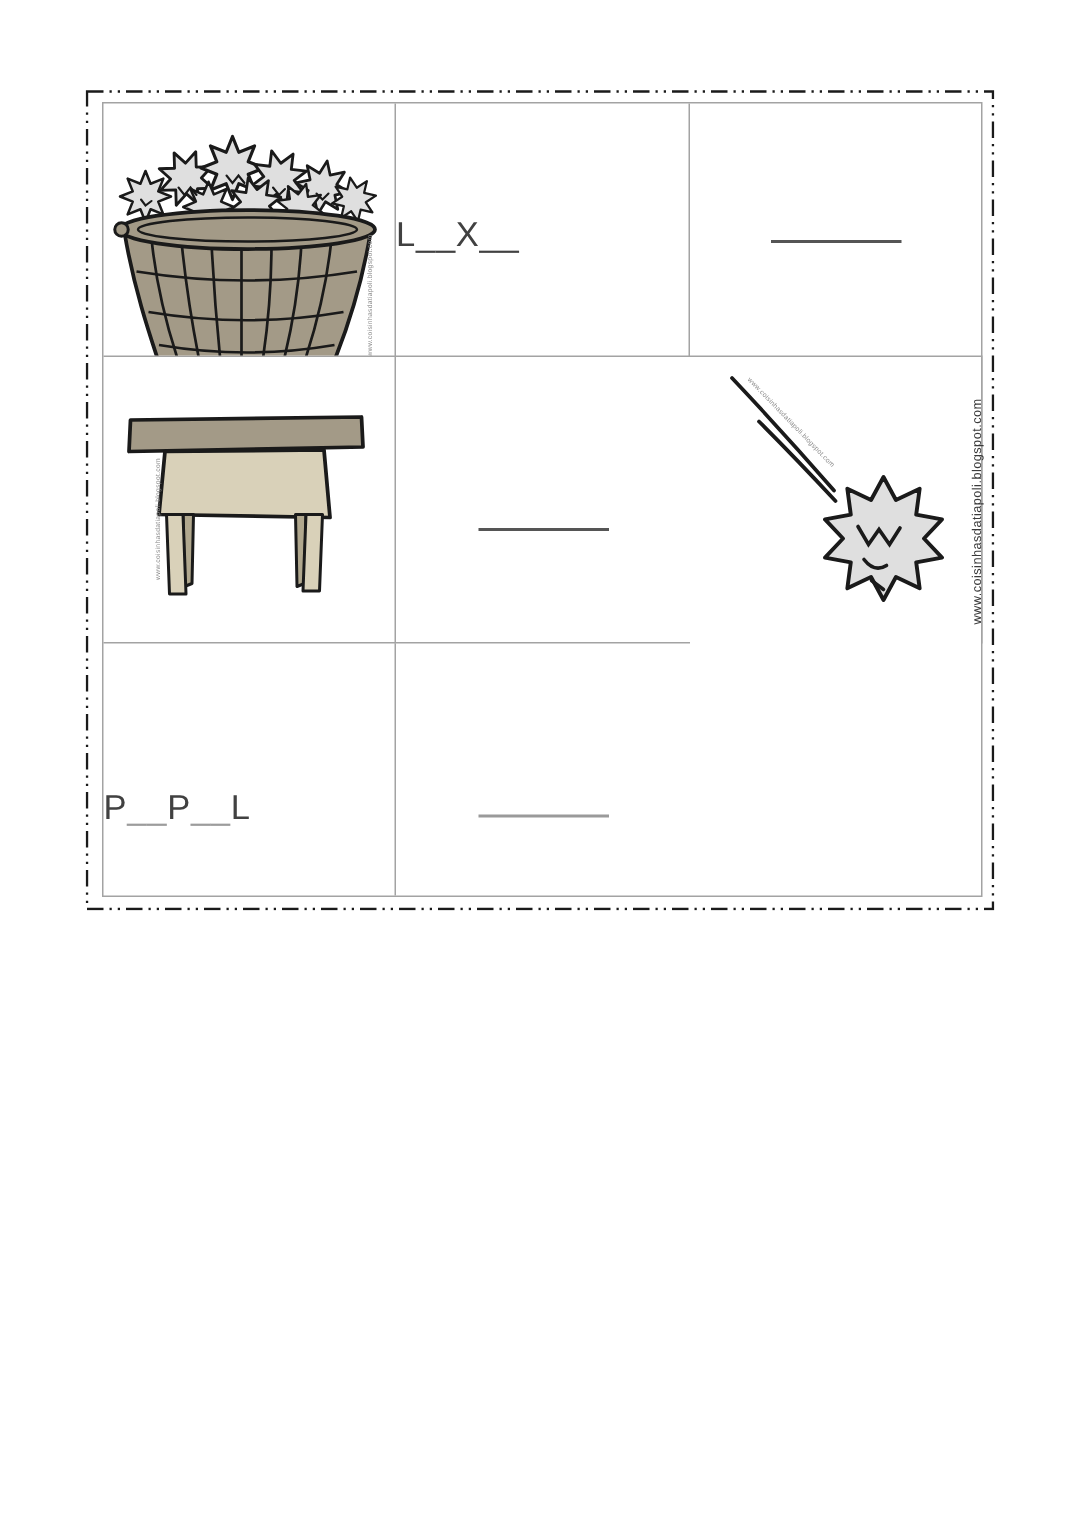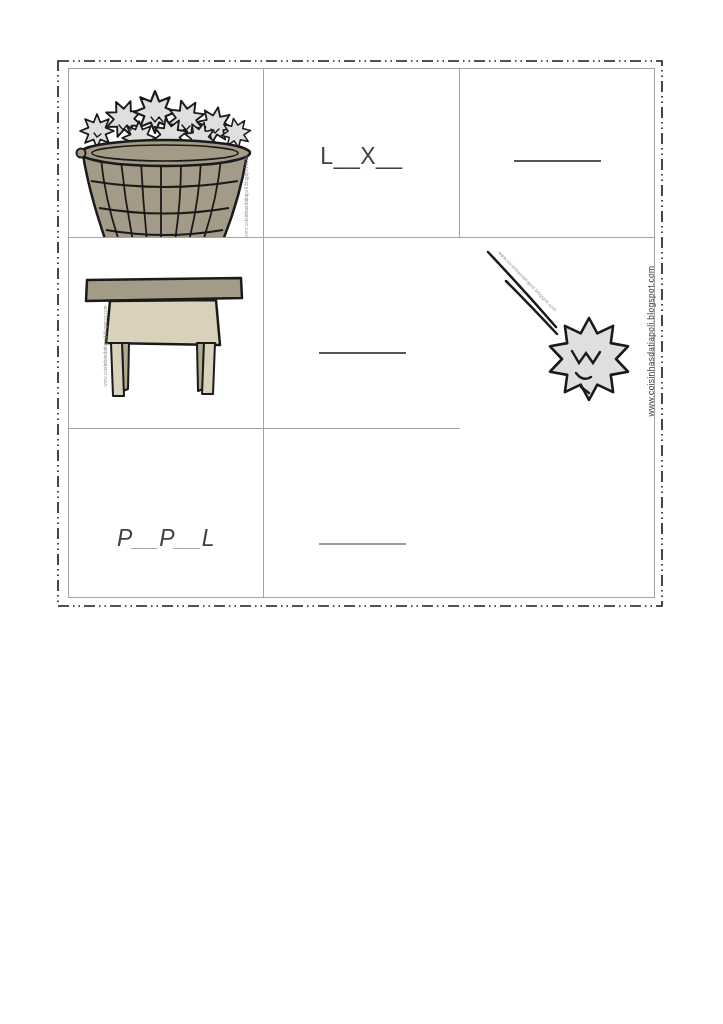--- a/index.html
+++ b/index.html
@@ -21,28 +21,28 @@
   .dashed-frame{position:absolute;left:57px;top:60px;width:606px;height:547px;pointer-events:none;}
   .worksheet{
     position:absolute;left:68px;top:68px;width:587px;height:530px;
     border:1px solid var(--grid);box-sizing:border-box;
     display:grid;grid-template-columns:195px 196px 195px;grid-template-rows:169px 191px 168px;
     background:#fff;
   }
   .cell{position:relative;box-sizing:border-box;overflow:hidden;}
   .cell.cb{border-bottom:1px solid var(--grid);}
   .cell.cr{border-right:1px solid var(--grid);}
-  .word-cell{display:flex;align-items:center;justify-content:center;}
+  .word-cell{display:flex;align-items:center;}
   .word{
     font-size:23px;color:var(--text);letter-spacing:0.5px;white-space:pre;
     font-weight:400;
   }
   .word-r1{padding-top:6px;}
   .word-r2{padding-top:29px;}
-  .word-r3{padding-top:50px;font-style:italic;}
+  .word-r3{padding-top:50px;}
   .line-cell{display:flex;align-items:center;justify-content:center;}
   .answer-line{width:87px;border-top:2px solid #555555;height:0;}
   .line-r1{padding-top:16px;}
   .line-r2{padding-top:39px;}
   .line-r3{padding-top:62px;}
   .wm{
     position:absolute;white-space:nowrap;color:var(--wm);
     font-size:4.5px;letter-spacing:0.2px;line-height:1;
   }
   .wm-basket{left:178px;top:128px;transform:translate(-50%,-50%) rotate(-90deg);}

